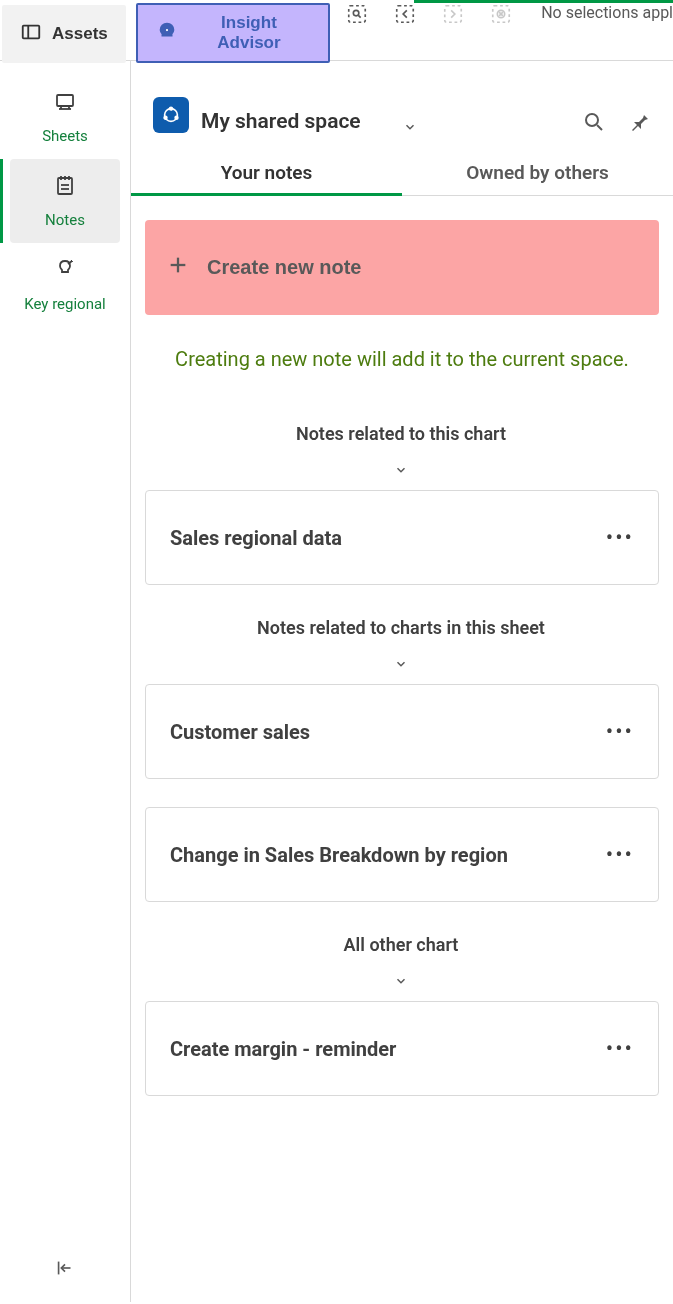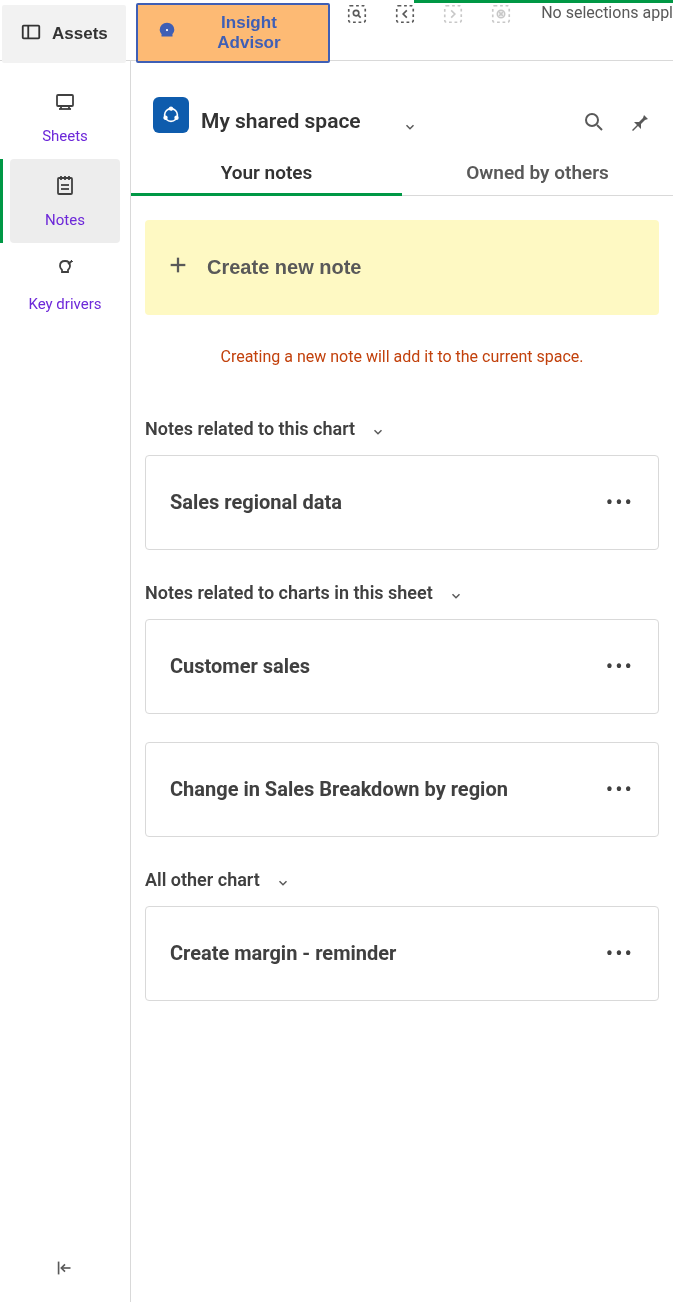--- a/index.html
+++ b/index.html
@@ -45,21 +45,21 @@
   .tool-tab.assets {
     background: #f2f2f2;
     margin: 2px 0 2px 2px;
     border-radius: 2px;
   }
   .tool-tab.insight {
     border: 2px solid #3f5fb5;
     color: #3f5fb5;
     margin-left: 10px;
     border-radius: 2px;
-    background: #fdba74;
+    background: #c4b5fd;
     height: 60px;
   }
   .tool-tab.insight svg { stroke: #3f5fb5; fill: #3f5fb5; }
 
   .toolbar-icons {
     display: flex;
     align-items: center;
     gap: 26px;
     margin-left: 16px;
   }
@@ -90,21 +90,21 @@
     position: relative;
   }
   .nav-item {
     display: flex;
     flex-direction: column;
     align-items: center;
     justify-content: center;
     padding: 14px 8px 14px 8px;
     gap: 10px;
     font-size: 15px;
-    color: #6d28d9;
+    color: #15803d;
     cursor: pointer;
     margin: 0 10px;
     border-radius: 4px;
   }
   .nav-item.active {
     background: #ededed;
     position: relative;
     justify-content: center;
   }
   .nav-item.active::before {
@@ -196,60 +196,61 @@
     background:#009845;
   }
 
   .panel-body {
     padding: 24px 14px 0 14px;
     overflow-y: auto;
   }
 
   .create-btn {
     width: 100%;
-    background: #fef9c3;
+    background: #fca5a5;
     border: none;
     border-radius: 4px;
     display:flex; align-items:center;
     gap: 18px;
     padding: 34px 22px;
     font-size: 20px;
     font-weight: 700;
     color: #595959;
     cursor:pointer;
   }
   .create-btn svg { width: 22px; height: 22px; stroke:#595959; }
 
   .hint {
     text-align:center;
-    color:#c2410c;
-    font-size: 16px;
+    color:#4d7c0f;
+    font-size: 20px;
     padding: 32px 10px 30px 10px;
   }
 
   .section {
     margin-top: 18px;
   }
   .section-header {
     display:flex; align-items:center; gap: 16px;
     font-size: 18px;
     font-weight: 600;
     color:#404040;
     padding: 4px 2px 16px 0;
     cursor:pointer;
+    flex-direction:column;
   }
   .section-header .chev {
     width:14px; height:14px; color:#595959;
   }
 
   .note-card {
     border: 1px solid #d9d9d9;
     border-radius: 4px;
     padding: 34px 24px;
-    display:flex; align-items:flex-start;
+    display:flex; align-items:center;
     justify-content: space-between;
     margin-bottom: 28px;
     background:#fff;
   }
   .note-title {
     font-size: 20px;
     font-weight: 700;
     color:#404040;
   }
   .more-dots {
@@ -352,21 +353,21 @@
 
     <div class="nav-item">
       <span>
         <svg viewBox="0 0 24 24" fill="none" stroke="#404040" stroke-width="1.8">
           <path d="M12 4c-3 0-5 2-5 5 0 2 1 3 2 4v2h6v-2c1-1 2-2 2-4 0-3-2-5-5-5z"></path>
           <path d="M15 7l4-3"></path>
             <path d="M19 4l-1 0"></path>
             <path d="M19 4l0 1"></path>
         </svg>
       </span>
-      <span>Key drivers</span>
+      <span>Key regional</span>
     </div>
 
     <div class="sidebar-collapse">
       <svg width="22" height="22" viewBox="0 0 24 24" fill="none" stroke="currentColor" stroke-width="1.8">
         <line x1="5" y1="5" x2="5" y2="19"></line>
           <path d="M18 12H8"></path>
           <path d="M12 8l-4 4 4 4"></path>
       </svg>
     </div>
   </div>

